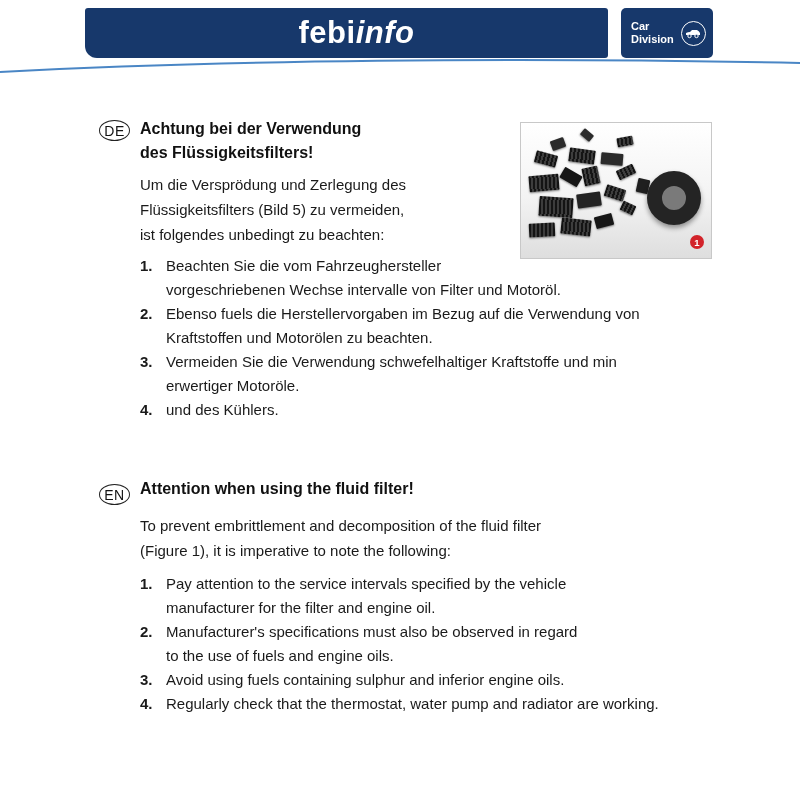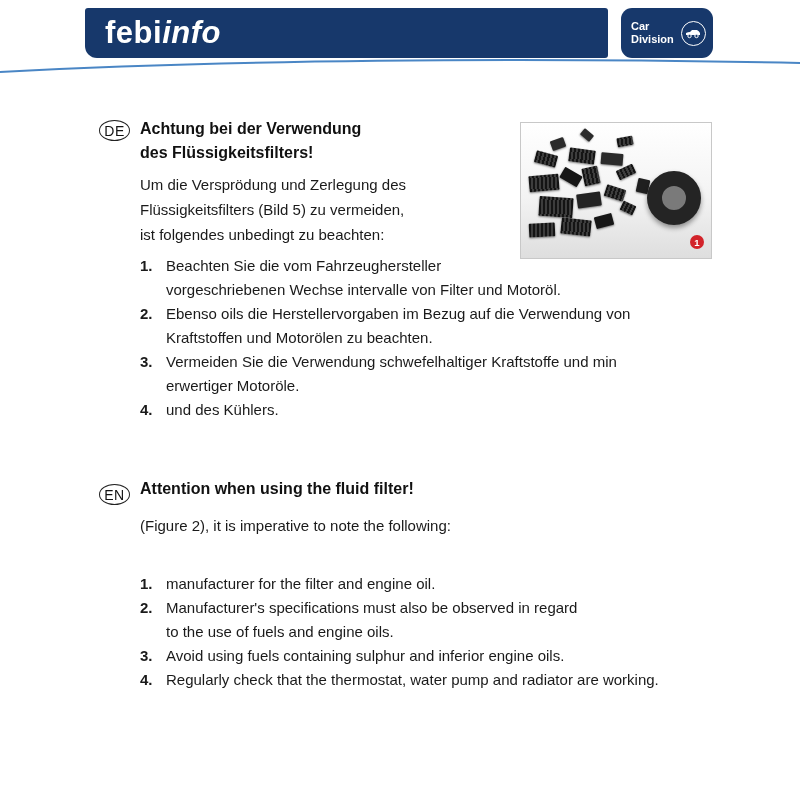--- a/index.html
+++ b/index.html
@@ -11,28 +11,28 @@
     position:relative;
     overflow:hidden;
   }
   .page { position:absolute; inset:0; background:#fff; }
 
   
   .header-bar {
     position:absolute; left:85px; top:8px; width:523px; height:50px;
     background:var(--header_blue, #17386b);
     border-radius:3px 3px 3px 12px;
-    display:flex; align-items:center;
+    display:flex; align-items:center;justify-content:center;
   }
   .logo { color:#fff; font-size:31px; font-weight:bold; margin-left:20px; letter-spacing:0.5px; }
   .logo .logo-info { font-style:italic; }
   .division-box {
     position:absolute; left:621px; top:8px; width:92px; height:50px;
     background:var(--header_blue, #17386b);
-    border-radius:11px;
+    border-radius:5px;
     display:flex; align-items:center;
   }
   .division-text { color:#fff; font-size:11px; font-weight:bold; line-height:13px; margin-left:10px; }
   .car-badge {
     width:25px; height:25px; border:1.5px solid #fff; border-radius:50%;
     margin-left:7px; display:flex; align-items:center; justify-content:center; flex:none;
   }
   .swoosh { position:absolute; left:0; top:52px; width:800px; height:26px; pointer-events:none; }
 
   
@@ -172,21 +172,21 @@
     <div class="li">
       <span class="num">1.</span>
       <span>
         <span class="ln">Beachten Sie die vom Fahrzeughersteller</span>
         <span class="ln">vorgeschriebenen Wechse intervalle von Filter und Motoröl.</span>
       </span>
     </div>
     <div class="li">
       <span class="num">2.</span>
       <span>
-        <span class="ln">Ebenso oils die Herstellervorgaben im Bezug auf die Verwendung von</span>
+        <span class="ln">Ebenso fuels die Herstellervorgaben im Bezug auf die Verwendung von</span>
         <span class="ln">Kraftstoffen und Motorölen zu beachten.</span>
       </span>
     </div>
     <div class="li">
       <span class="num">3.</span>
       <span>
         <span class="ln">Vermeiden Sie die Verwendung schwefelhaltiger Kraftstoffe und min</span>
         <span class="ln">erwertiger Motoröle.</span>
       </span>
     </div>
@@ -198,27 +198,29 @@
     </div>
   </div>
 
   <div class="lang en">EN</div>
 
   <div class="heading en">
     <span class="ln">Attention when using the fluid filter!</span>
   </div>
 
   <div class="intro en">
-    <span class="ln">(Figure 2), it is imperative to note the following:</span>
+    <span class="ln">To prevent embrittlement and decomposition of the fluid filter</span>
+    <span class="ln">(Figure 1), it is imperative to note the following:</span>
   </div>
 
   <div class="list en">
     <div class="li">
       <span class="num">1.</span>
       <span>
+        <span class="ln">Pay attention to the service intervals specified by the vehicle</span>
         <span class="ln">manufacturer for the filter and engine oil.</span>
       </span>
     </div>
     <div class="li">
       <span class="num">2.</span>
       <span>
         <span class="ln">Manufacturer's specifications must also be observed in regard</span>
         <span class="ln">to the use of fuels and engine oils.</span>
       </span>
     </div>

